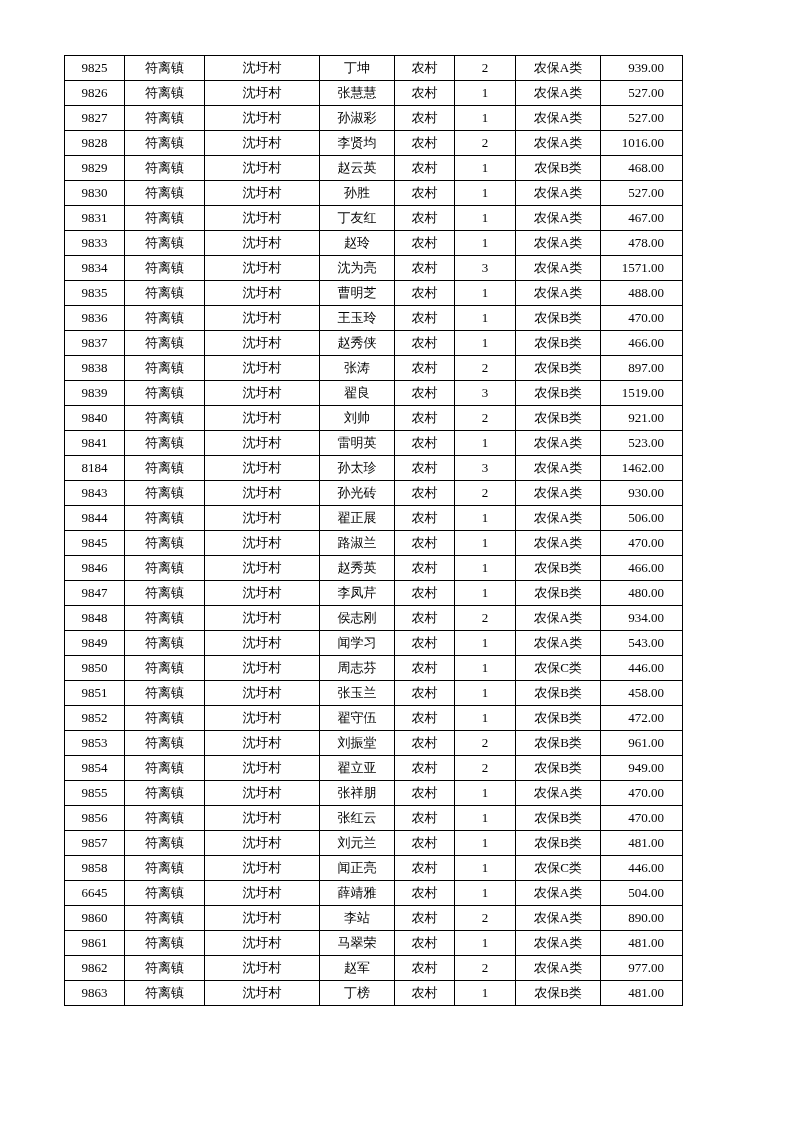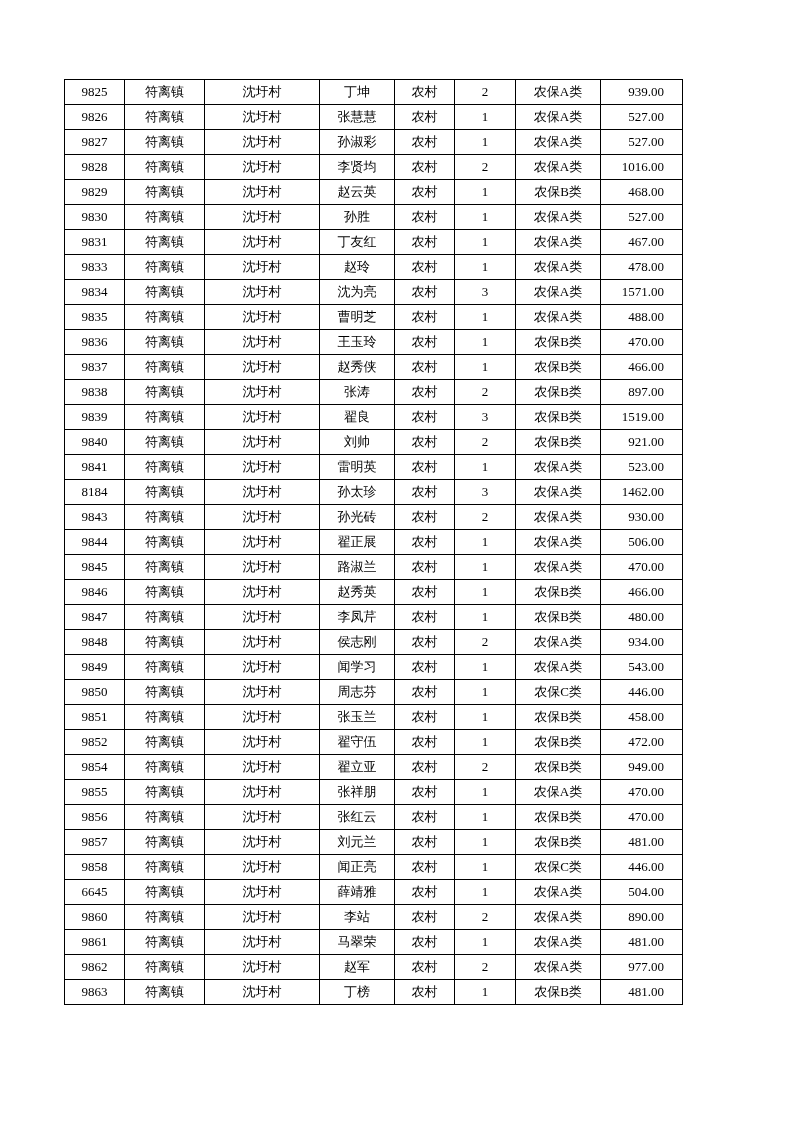--- a/index.html
+++ b/index.html
@@ -15,21 +15,21 @@
     color: #000000;
   }
   .page {
     position: absolute;
     inset: 0;
     background: #ffffff;
   }
   table.records-table {
     position: absolute;
     left: 64px;
-    top: 79px;
+    top: 55px;
     width: 618px;
     border-collapse: collapse;
     table-layout: fixed;
   }
   table.records-table td {
     border: 1px solid #000000;
     height: 24px;
     font-size: 13px;
     line-height: 24px;
     text-align: center;
@@ -325,20 +325,30 @@
           <td class="col-0">9852</td>
           <td class="col-1">符离镇</td>
           <td class="col-2">沈圩村</td>
           <td class="col-3">翟守伍</td>
           <td class="col-4">农村</td>
           <td class="col-5">1</td>
           <td class="col-6">农保B类</td>
           <td class="col-7">472.00</td>
         </tr>
         <tr>
+          <td class="col-0">9853</td>
+          <td class="col-1">符离镇</td>
+          <td class="col-2">沈圩村</td>
+          <td class="col-3">刘振堂</td>
+          <td class="col-4">农村</td>
+          <td class="col-5">2</td>
+          <td class="col-6">农保B类</td>
+          <td class="col-7">961.00</td>
+        </tr>
+        <tr>
           <td class="col-0">9854</td>
           <td class="col-1">符离镇</td>
           <td class="col-2">沈圩村</td>
           <td class="col-3">翟立亚</td>
           <td class="col-4">农村</td>
           <td class="col-5">2</td>
           <td class="col-6">农保B类</td>
           <td class="col-7">949.00</td>
         </tr>
         <tr>

